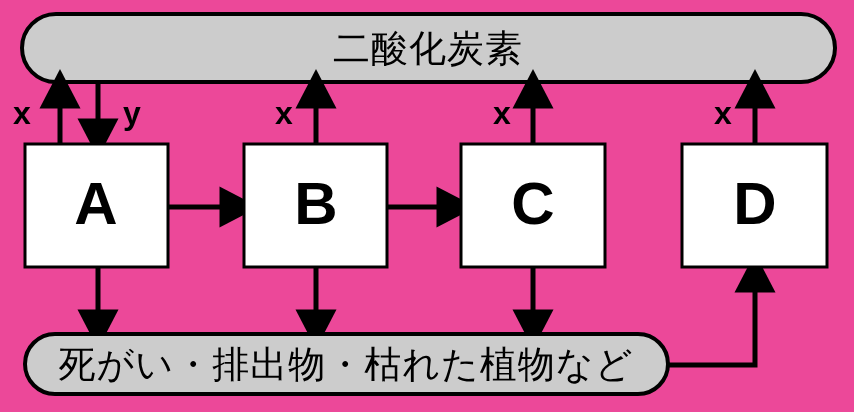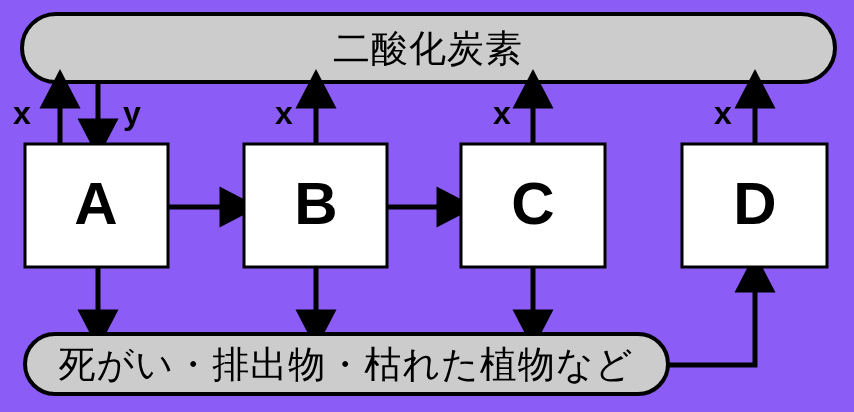--- a/index.html
+++ b/index.html
@@ -7,21 +7,21 @@
     padding: 0;
     background: #ffffff;
   }
   body {
     font-family: "Liberation Sans", "DejaVu Sans", sans-serif;
   }
   #canvas {
     position: relative;
     width: 854px;
     height: 412px;
-    background: #8b5cf6;
+    background: #ec4899;
     overflow: hidden;
   }
   #diagram-svg {
     position: absolute;
     left: 0;
     top: 0;
     width: 854px;
     height: 412px;
   }
   .pill-text {

